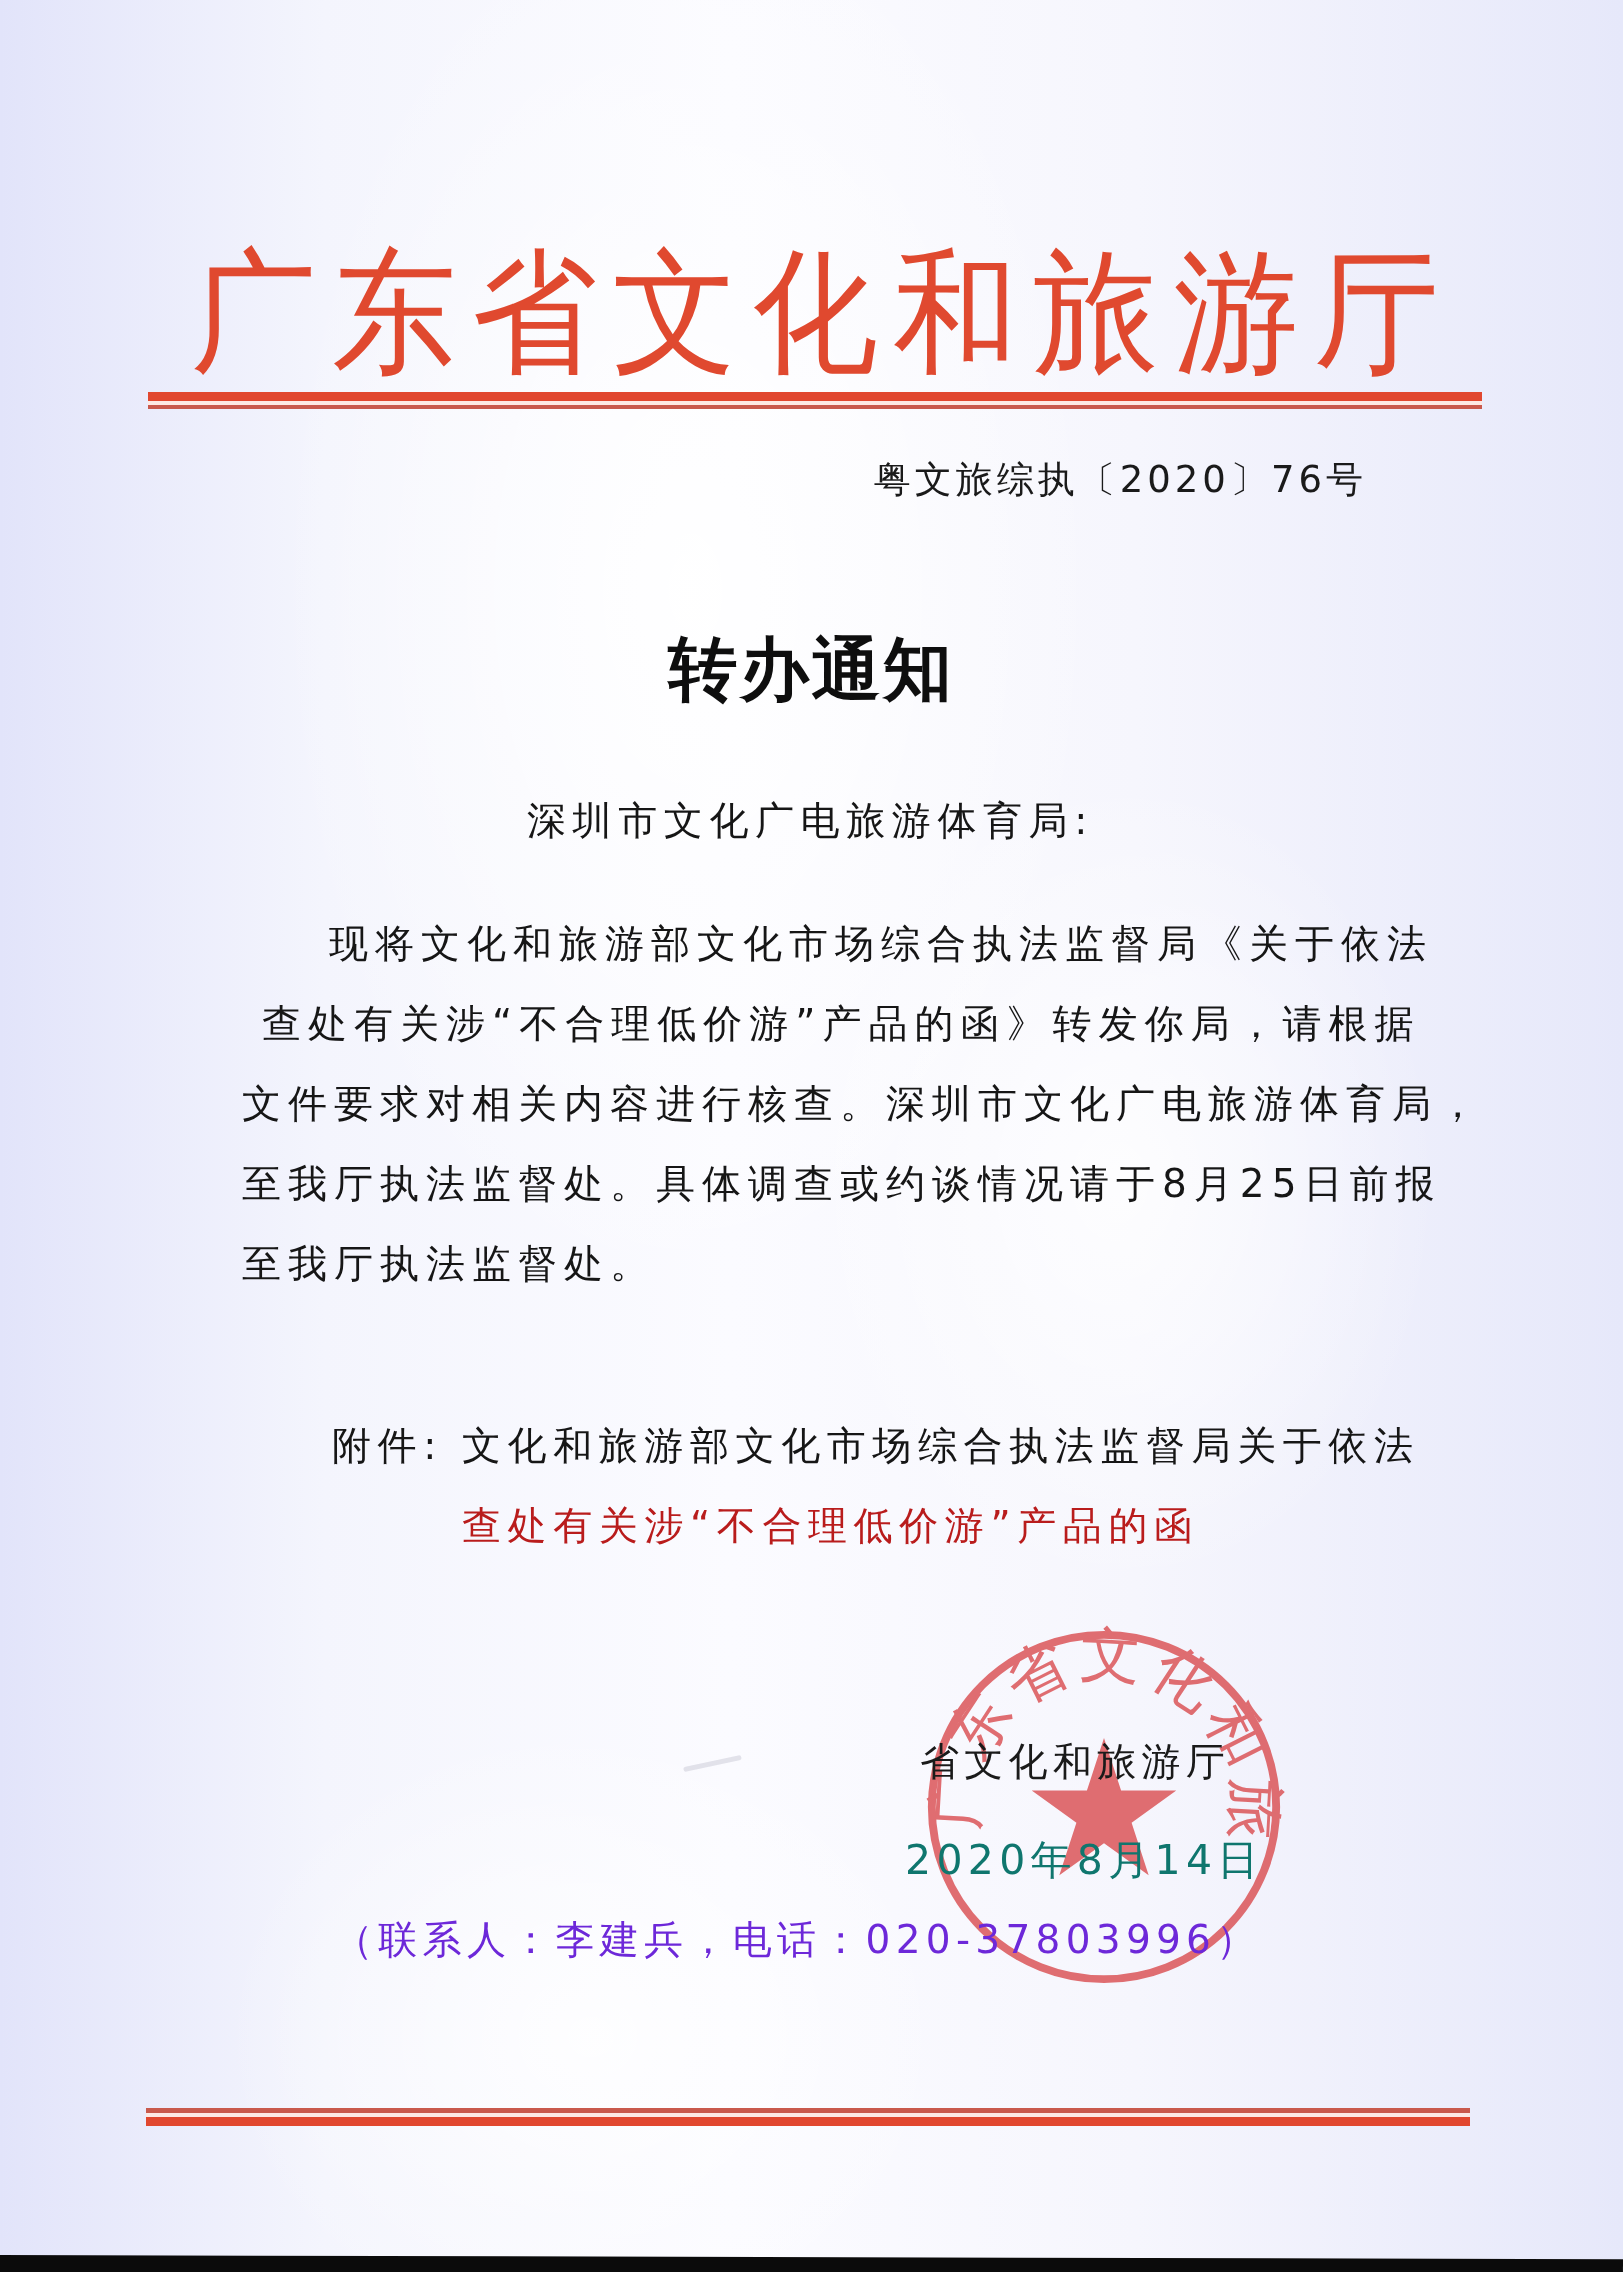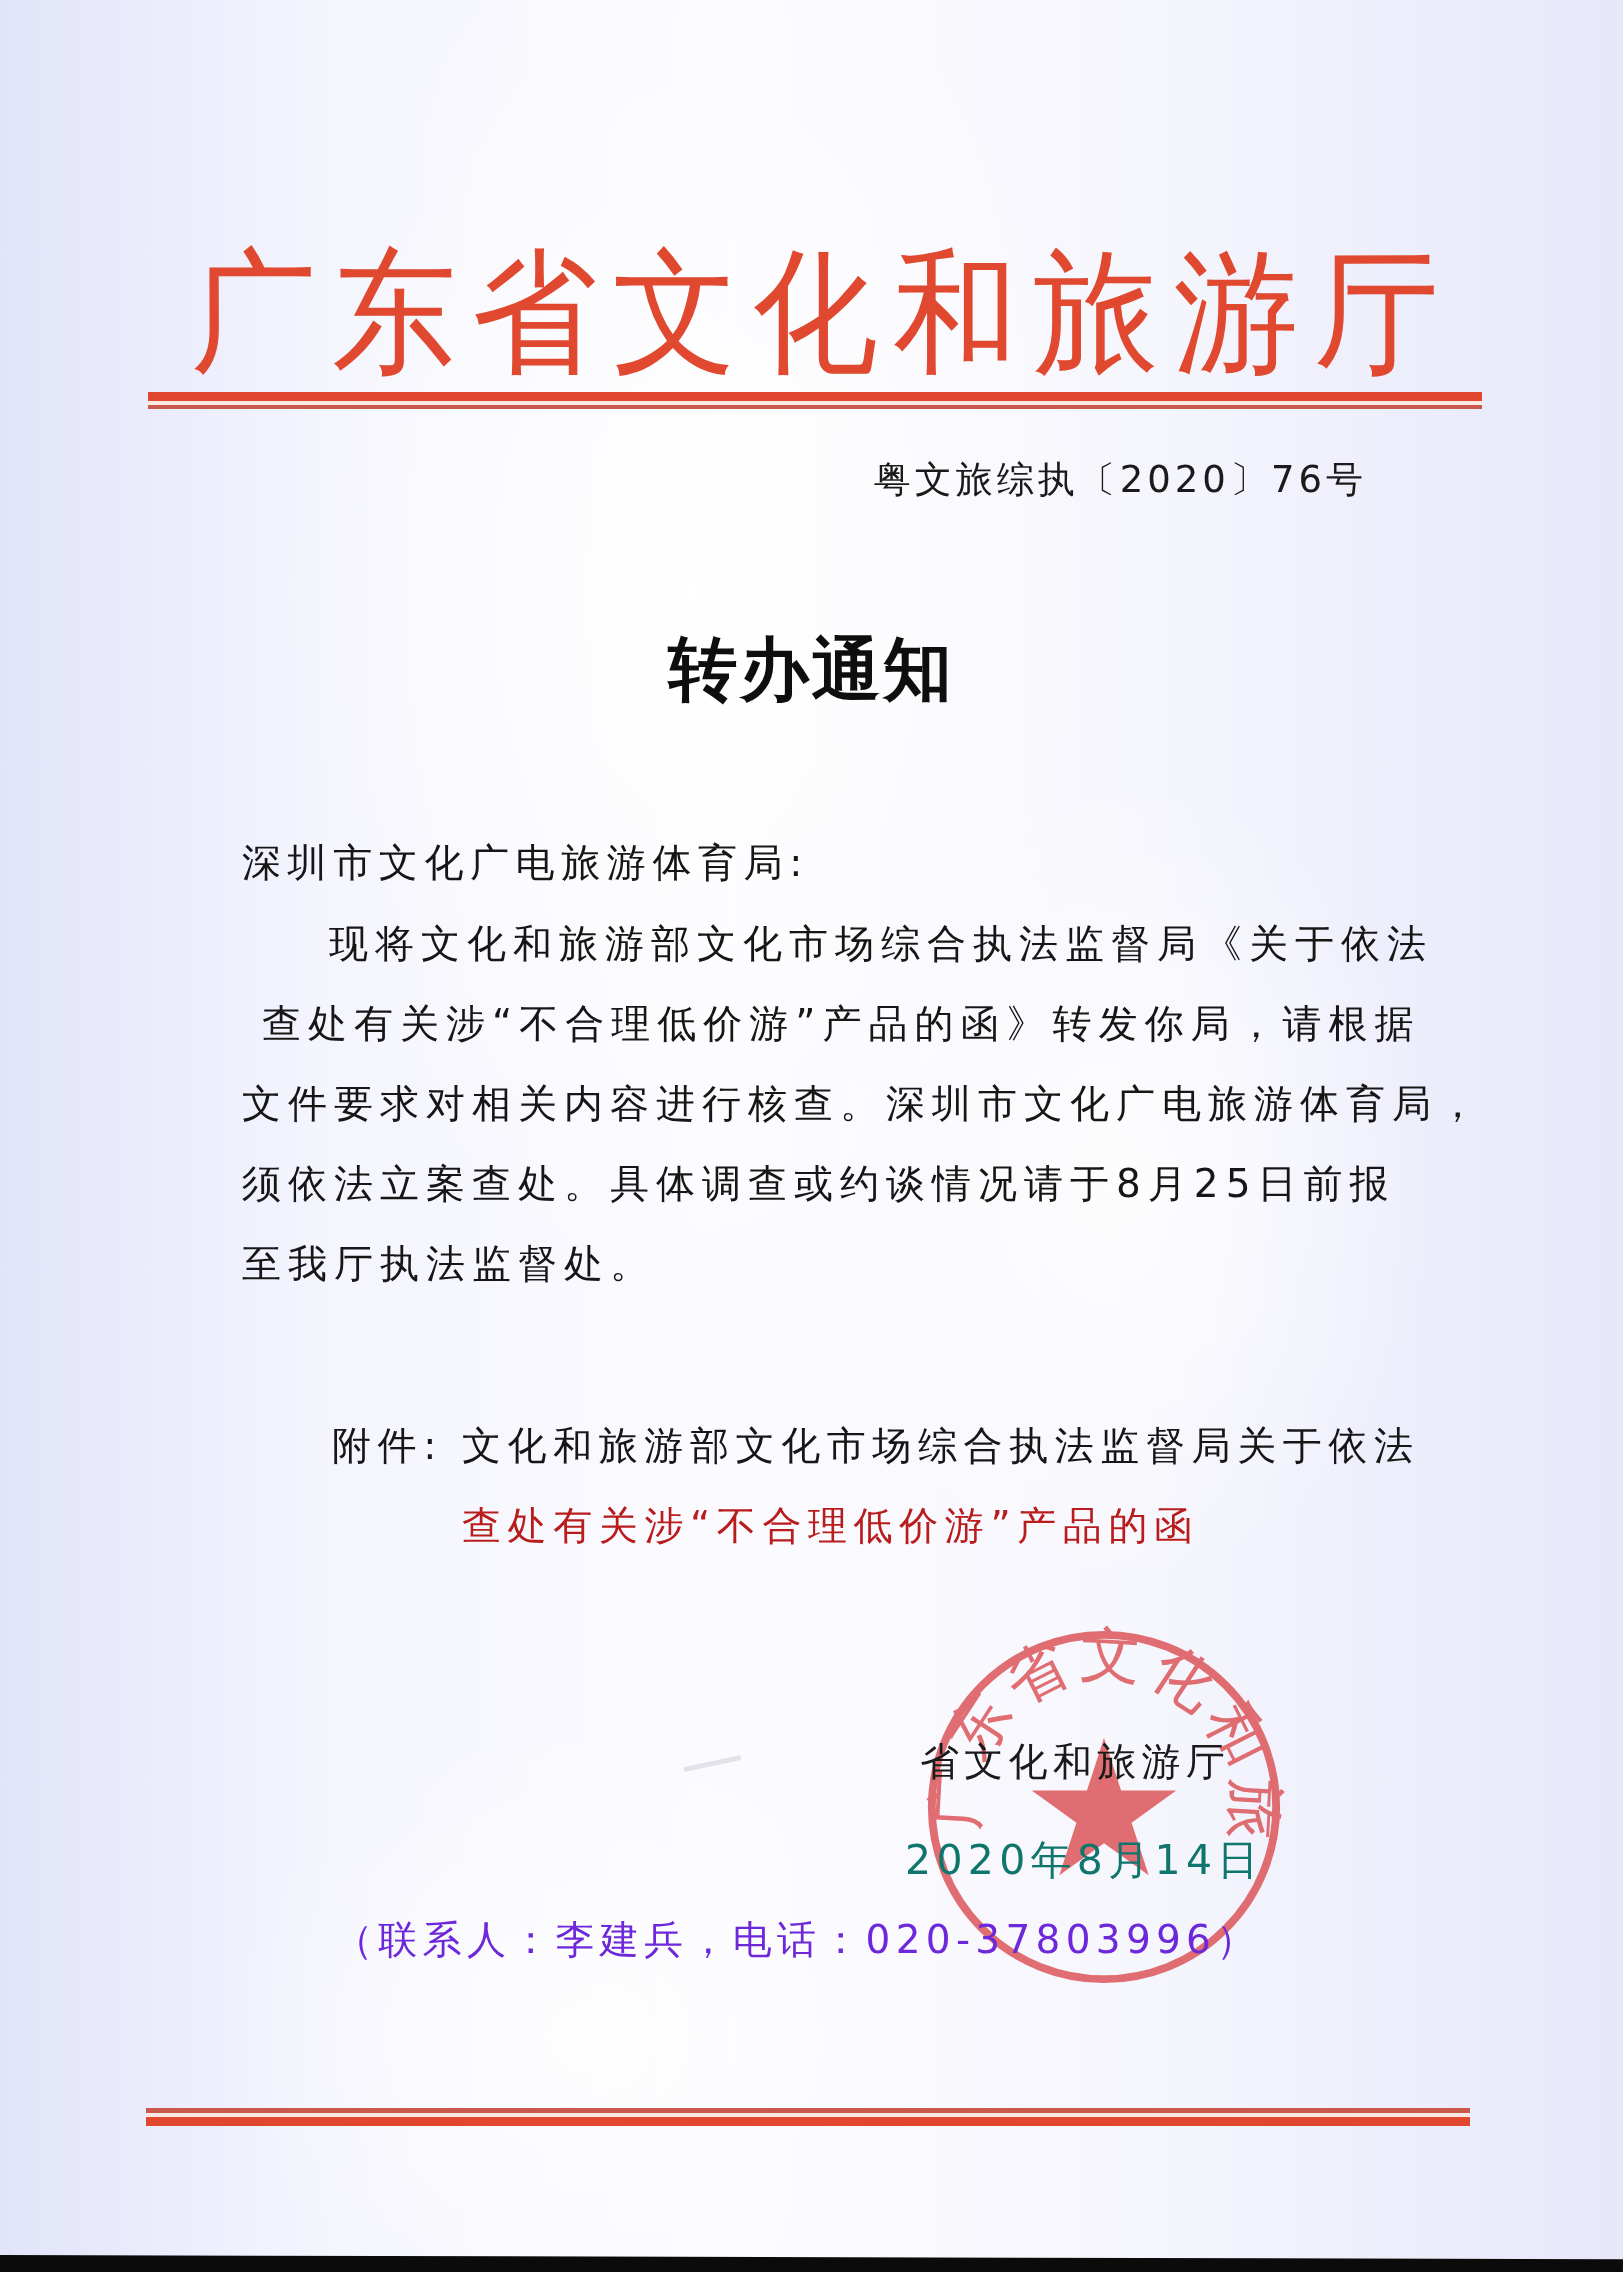--- a/index.html
+++ b/index.html
@@ -95,21 +95,21 @@
   }
   .body-text {
     position: absolute;
     left: 242px;
     width: 1137px;
     font-family: "DejaVu Sans", "Liberation Sans", sans-serif;
     font-size: 39px;
     color: #161616;
     letter-spacing: 6.6px;
   }
-  .salutation { top: 836px; }
+  .salutation { top: 794px; text-align: center; }
   .line {
     position: absolute;
     left: 242px;
     font-family: "DejaVu Sans", "Liberation Sans", sans-serif;
     font-size: 39px;
     letter-spacing: 7px;
     color: #161616;
     white-space: nowrap;
   }
   .attach-label {
@@ -208,21 +208,21 @@
 
 <div class="docno">粤文旅综执〔2020〕76号</div>
 
 <div class="doc-title">转办通知</div>
 
 <div class="body-text salutation">深圳市文化广电旅游体育局:</div>
 
 <div class="line" style="top:917px; left:329px;">现将文化和旅游部文化市场综合执法监督局《关于依法</div>
 <div class="line" style="top:997px;margin-left:20px;">查处有关涉“不合理低价游”产品的函》转发你局，请根据</div>
 <div class="line" style="top:1077px;">文件要求对相关内容进行核查。深圳市文化广电旅游体育局，</div>
-<div class="line" style="top:1157px;">须依法立案查处。具体调查或约谈情况请于8月25日前报</div>
+<div class="line" style="top:1157px;">至我厅执法监督处。具体调查或约谈情况请于8月25日前报</div>
 <div class="line" style="top:1237px;">至我厅执法监督处。</div>
 
 <div class="attach-label">
   <span>附件:</span>
   <span>文化和旅游部文化市场综合执法监督局关于依法</span>
 </div>
 <div class="attach-line2">查处有关涉“不合理低价游”产品的函</div>
 
 <div class="smudge"></div>
 

